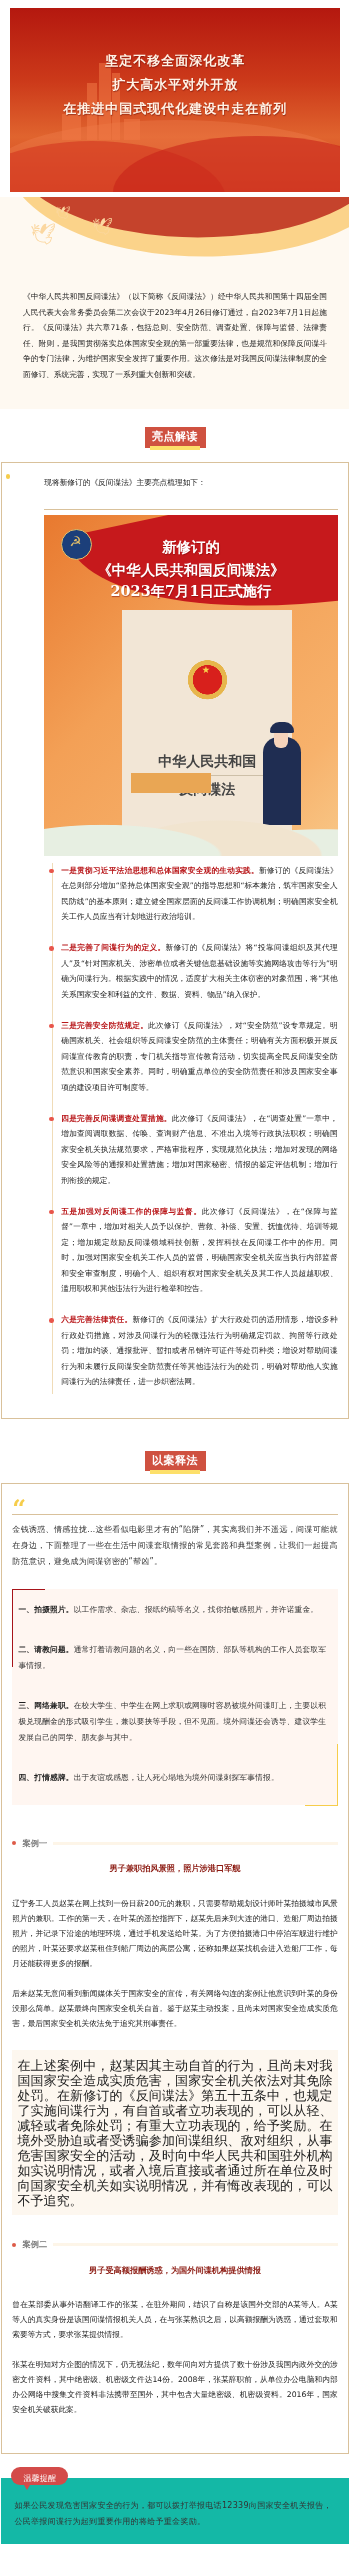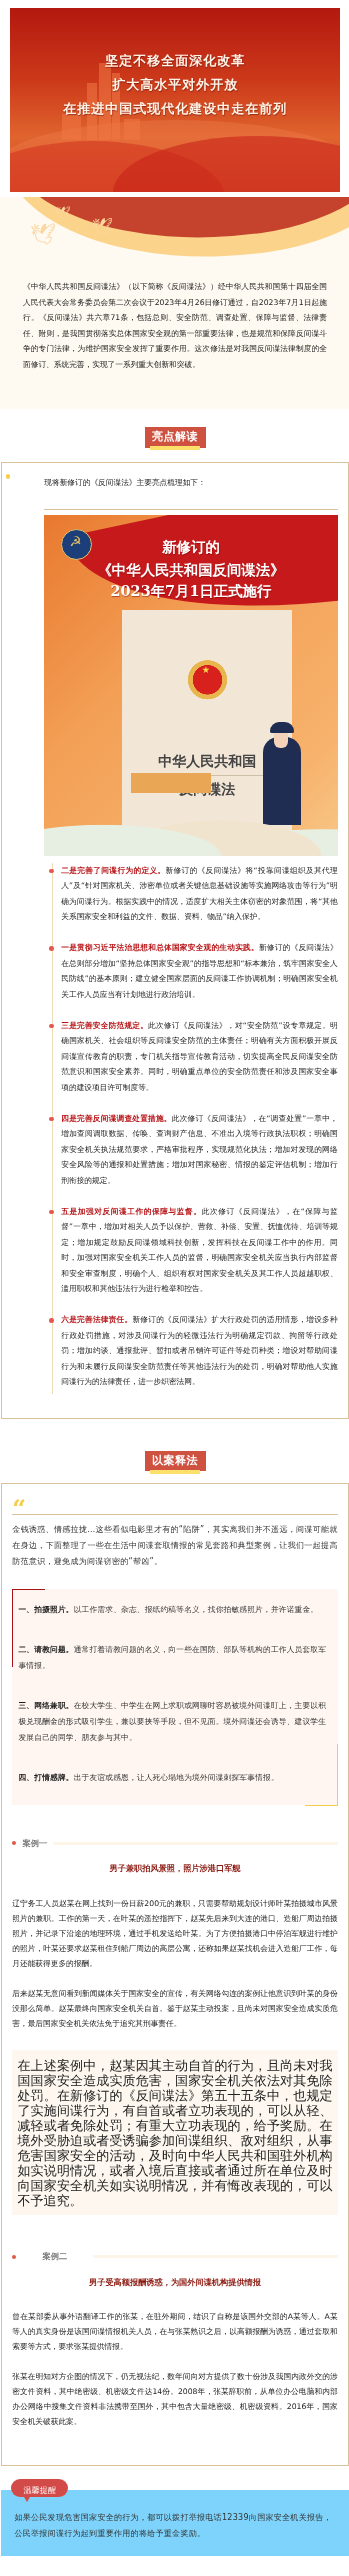--- a/index.html
+++ b/index.html
@@ -20,21 +20,21 @@
     background: rgba(200,35,25,0.6); }
   .tower { position: absolute; bottom: 52px; background: rgba(240,120,70,0.55); }
 
   
   .intro { position: relative; margin-top: 5.7px; background: #fef9f1; height: 212px; overflow: hidden; }
   .intro-wave-red { position: absolute; left: -10.3px; top: -134px; width: 392px; height: 206px; border-radius: 0 0 60% 100%;
     background: #c5432c; transform: rotate(-8deg); transform-origin: left top; }
   .intro-wave-gold { position: absolute; left: -10.3px; top: -124px; width: 402px; height: 216px; border-radius: 0 0 60% 100%;
     background: #fbd38a; transform: rotate(-8deg); transform-origin: left top; }
   .bird { position: absolute; color: #fbd7a0; font-size: 14.4px; }
-  .intro-text { position: absolute; left: 23px; right: 23px; top: 82px; font-size: 7.7px; line-height: 15.5px; text-align: justify; color: #222; }
+  .intro-text { position: absolute; left: 23px; right: 23px; top: 92px; font-size: 7.7px; line-height: 15.5px; text-align: justify; color: #222; }
 
   
   .sec-tag { position: relative; width: 61px; height: 20.6px; margin: 0 auto; background: #cf5140; color: #fff;
     font-weight: bold; font-size: 11px; text-align: center; line-height: 20.6px; letter-spacing: 0.5px; }
   .sec-tag::after { content: ""; position: absolute; left: 5.7px; right: 5.7px; bottom: -2.1px; height: 3.6px; background: #fde06a; }
 
   
   .box { margin: 0 1px 0 1px; border: 0.5px solid #d9c19b; background: #fff; position: relative; padding-left: 32px; }
   .dot-yellow { position: absolute; left: 3.6px; top: 11.3px; width: 4.6px; height: 4.6px; border-radius: 50%; background: #f6cd4b; }
   .lead { padding: 15.5px 10.3px 0 10.3px; font-size: 7.7px; color: #222; height: 46px; }
@@ -85,27 +85,27 @@
 
   .case-label { display: flex; align-items: center; margin-top: 33px; }
   .case-dot { width: 4.1px; height: 4.1px; border-radius: 50%; background: #dd5b48; margin-right: 6.2px; }
   .case-name { color: #7a7a7a; font-weight: bold; font-size: 8.2px; margin-right: 6.2px; white-space: nowrap; }
   .case-bar { flex: 1; height: 2.6px; background: #fdf5e8; }
   .case-title { text-align: center; color: #8c1b12; font-weight: bold; font-size: 8.2px; margin-top: 14.4px; }
   .case-body { font-size: 7.7px; line-height: 15px; color: #222; margin-top: 21.6px; text-align: justify; }
   .case-body p { margin-bottom: 15px; }
   .case-body p:last-child { margin-bottom: 0; }
   .analysis { margin-top: 19px; background: #fdf7ef; padding: 7.7px 5.2px 7.7px 5.2px; font-size: 13px; line-height: 15px; color: #222; text-align: justify; }
-  .case2-label { margin-top: 36px; gap: 20px; }
+  .case2-label { margin-top: 24px; }
 
   .reminder { position: relative; margin-top: 13px; }
   .reminder-tag { position: relative; margin-left: 11.3px; width: 57px; height: 18px; background: #d34b49; color: #fff;
     border-radius: 11.3px 11.3px 11.3px 11.3px; font-size: 8.2px; text-align: center; line-height: 23px; z-index: 2; }
   .reminder-tag::after { content: ""; position: absolute; left: 13px; bottom: -4.6px; border-left: 3.1px solid transparent; border-right: 3.1px solid transparent; border-top: 5.2px solid #d34b49; }
-  .reminder-body { margin: -7.2px 1px 0 1px; background: #7dd3fc; padding: 19.6px 13.4px 14.4px 13.4px; font-size: 8px; line-height: 16px; color: #333; letter-spacing: 0.3px; }
+  .reminder-body { margin: -7.2px 1px 0 1px; background: #14b8a6; padding: 19.6px 13.4px 14.4px 13.4px; font-size: 8px; line-height: 16px; color: #333; letter-spacing: 0.3px; }
 
   .credits { padding: 28px 8.2px 10.3px 8.2px; font-size: 7.2px; line-height: 13px; color: #777; }
 </style>
 </head>
 <body>
 
 <div class="page">
 
   <div class="banner">
     <div class="hill1"></div>
@@ -163,25 +163,25 @@
       <div class="poster-flag" style="left:129px"></div>
       <div class="poster-flag" style="left:146px"></div>
       <div class="poster-wall" style="top:258px;left:87px;height:20.6px;width:80px;"></div>
       <div class="poster-clouds"></div>
     </div>
 
     <div class="points">
       <div class="points-line"></div>
       <div class="point">
         <span class="point-dot"></span>
+        <span class="point-head">一是贯彻习近平法治思想和总体国家安全观的生动实践。</span><span>新修订的《反间谍法》在总则部分增加“坚持总体国家安全观”的指导思想和“标本兼治，筑牢国家安全人民防线”的基本原则；建立健全国家层面的反间谍工作协调机制；明确国家安全机关工作人员应当有计划地进行政治培训。</span>
+      </div>
+      <div class="point">
+        <span class="point-dot"></span>
         <span class="point-head">二是完善了间谍行为的定义。</span><span>新修订的《反间谍法》将“投靠间谍组织及其代理人”及“针对国家机关、涉密单位或者关键信息基础设施等实施网络攻击等行为”明确为间谍行为。根据实践中的情况，适度扩大相关主体窃密的对象范围，将“其他关系国家安全和利益的文件、数据、资料、物品”纳入保护。</span>
-      </div>
-      <div class="point">
-        <span class="point-dot"></span>
-        <span class="point-head">一是贯彻习近平法治思想和总体国家安全观的生动实践。</span><span>新修订的《反间谍法》在总则部分增加“坚持总体国家安全观”的指导思想和“标本兼治，筑牢国家安全人民防线”的基本原则；建立健全国家层面的反间谍工作协调机制；明确国家安全机关工作人员应当有计划地进行政治培训。</span>
       </div>
       <div class="point">
         <span class="point-dot"></span>
         <span class="point-head">三是完善安全防范规定。</span><span>此次修订《反间谍法》，对“安全防范”设专章规定。明确国家机关、社会组织等反间谍安全防范的主体责任；明确有关方面积极开展反间谍宣传教育的职责，专门机关指导宣传教育活动，切实提高全民反间谍安全防范意识和国家安全素养。同时，明确重点单位的安全防范责任和涉及国家安全事项的建设项目许可制度等。</span>
       </div>
       <div class="point">
         <span class="point-dot"></span>
         <span class="point-head">四是完善反间谍调查处置措施。</span><span>此次修订《反间谍法》，在“调查处置”一章中，增加查阅调取数据、传唤、查询财产信息、不准出入境等行政执法职权；明确国家安全机关执法规范要求，严格审批程序，实现规范化执法；增加对发现的网络安全风险等的通报和处置措施；增加对国家秘密、情报的鉴定评估机制；增加行刑衔接的规定。</span>
       </div>
       <div class="point">

